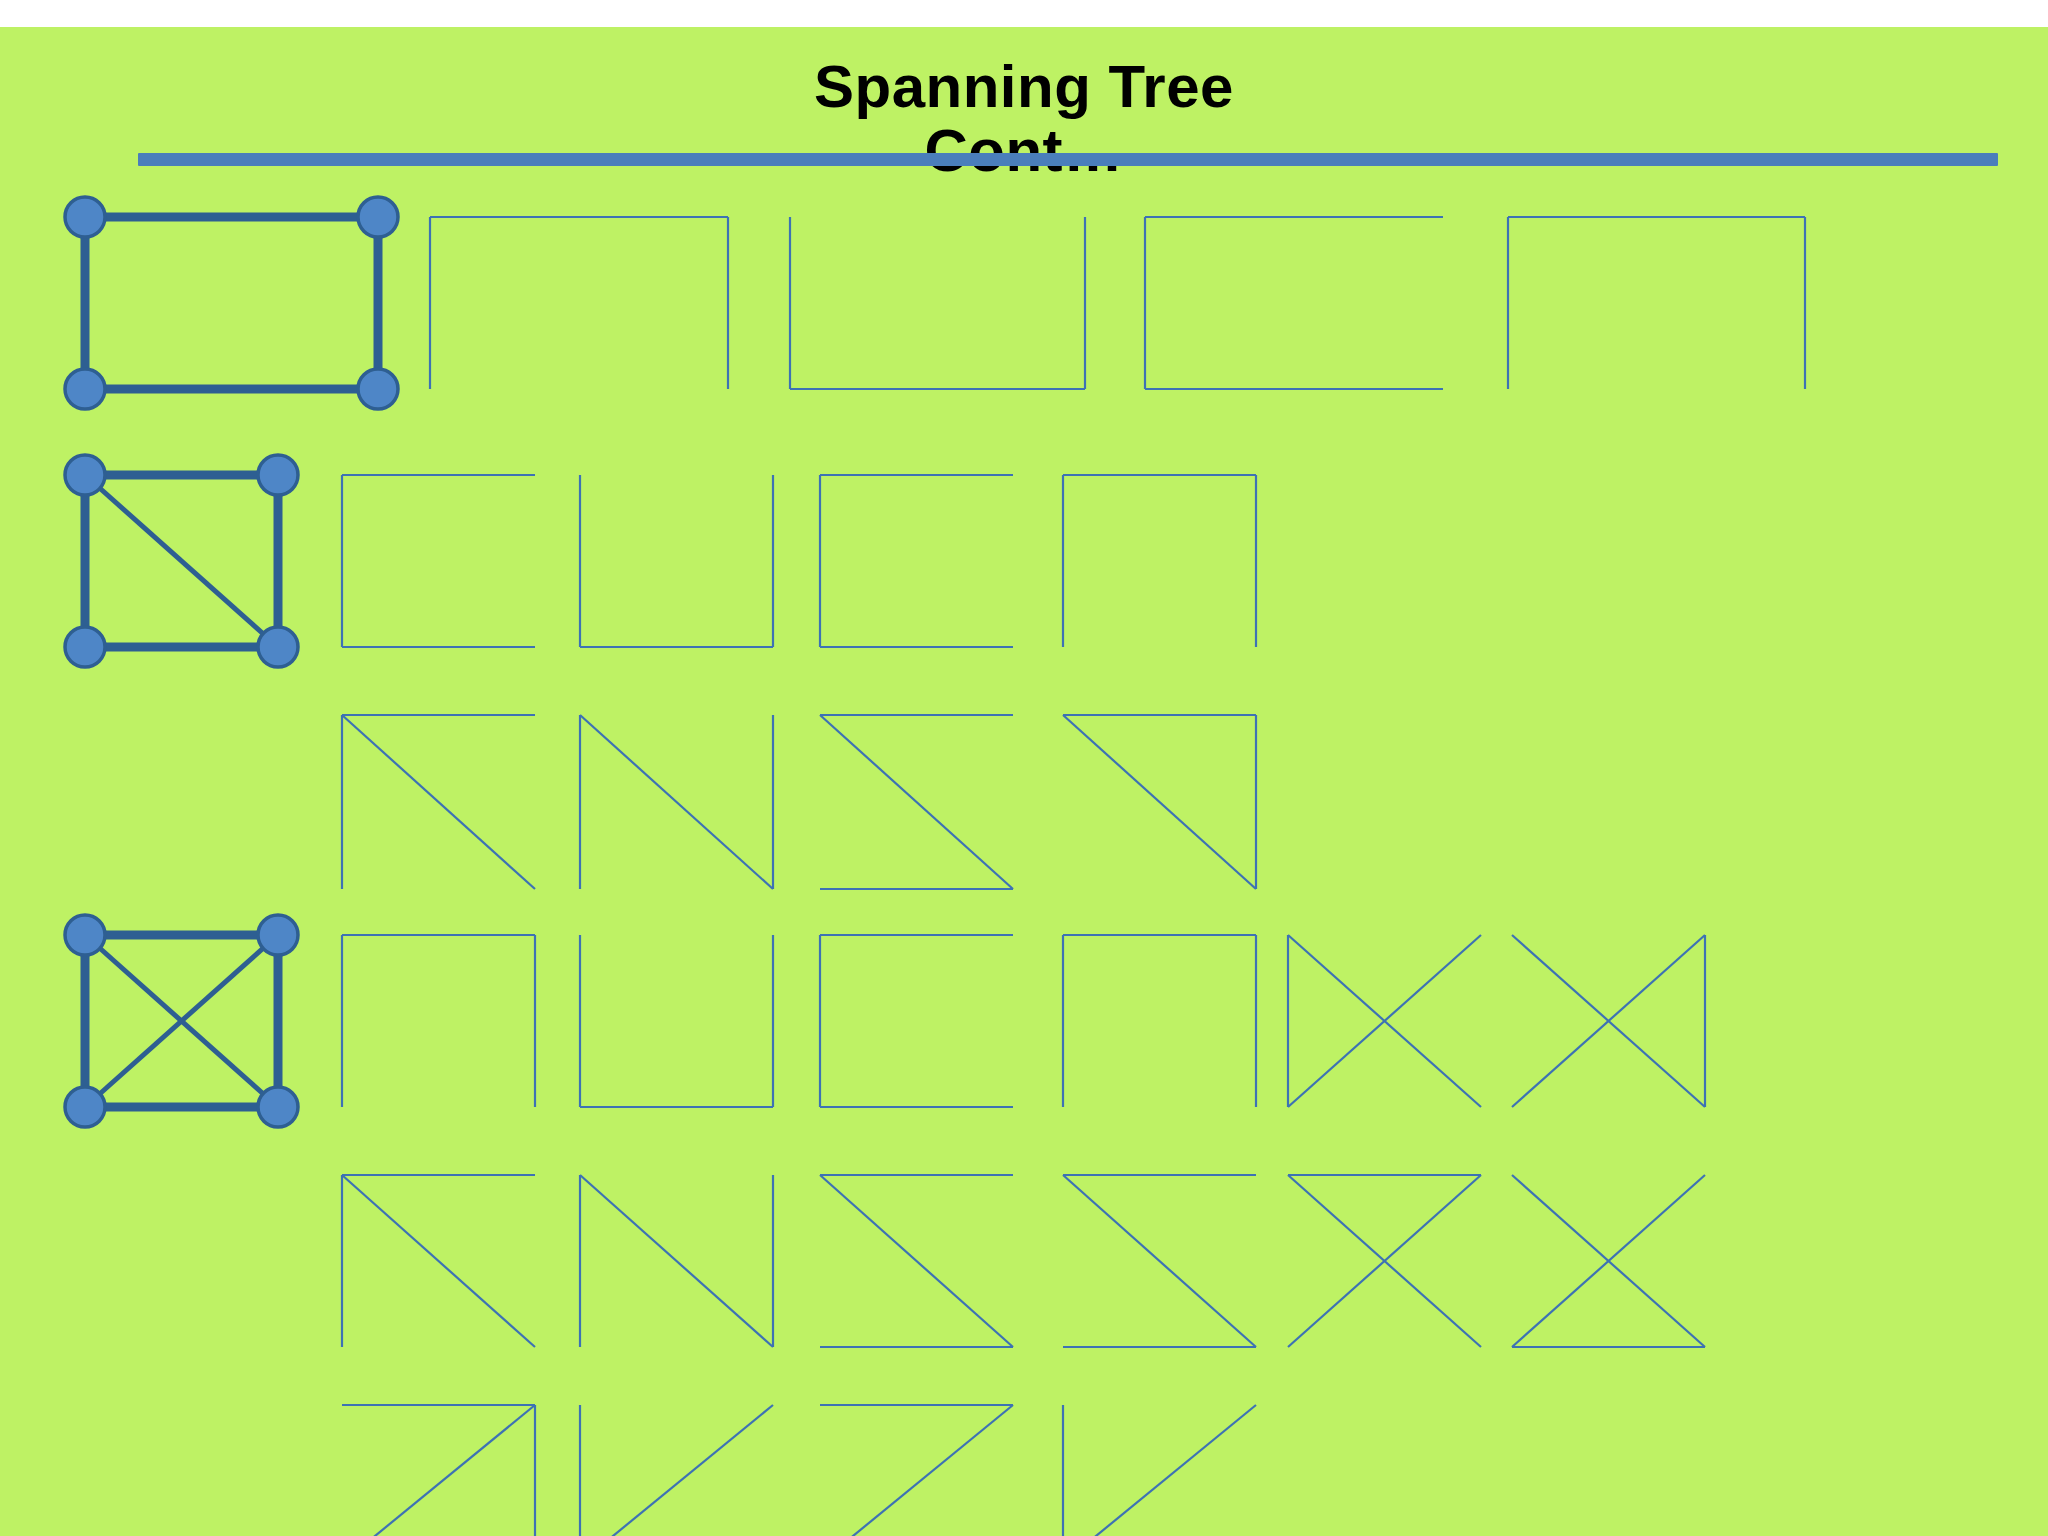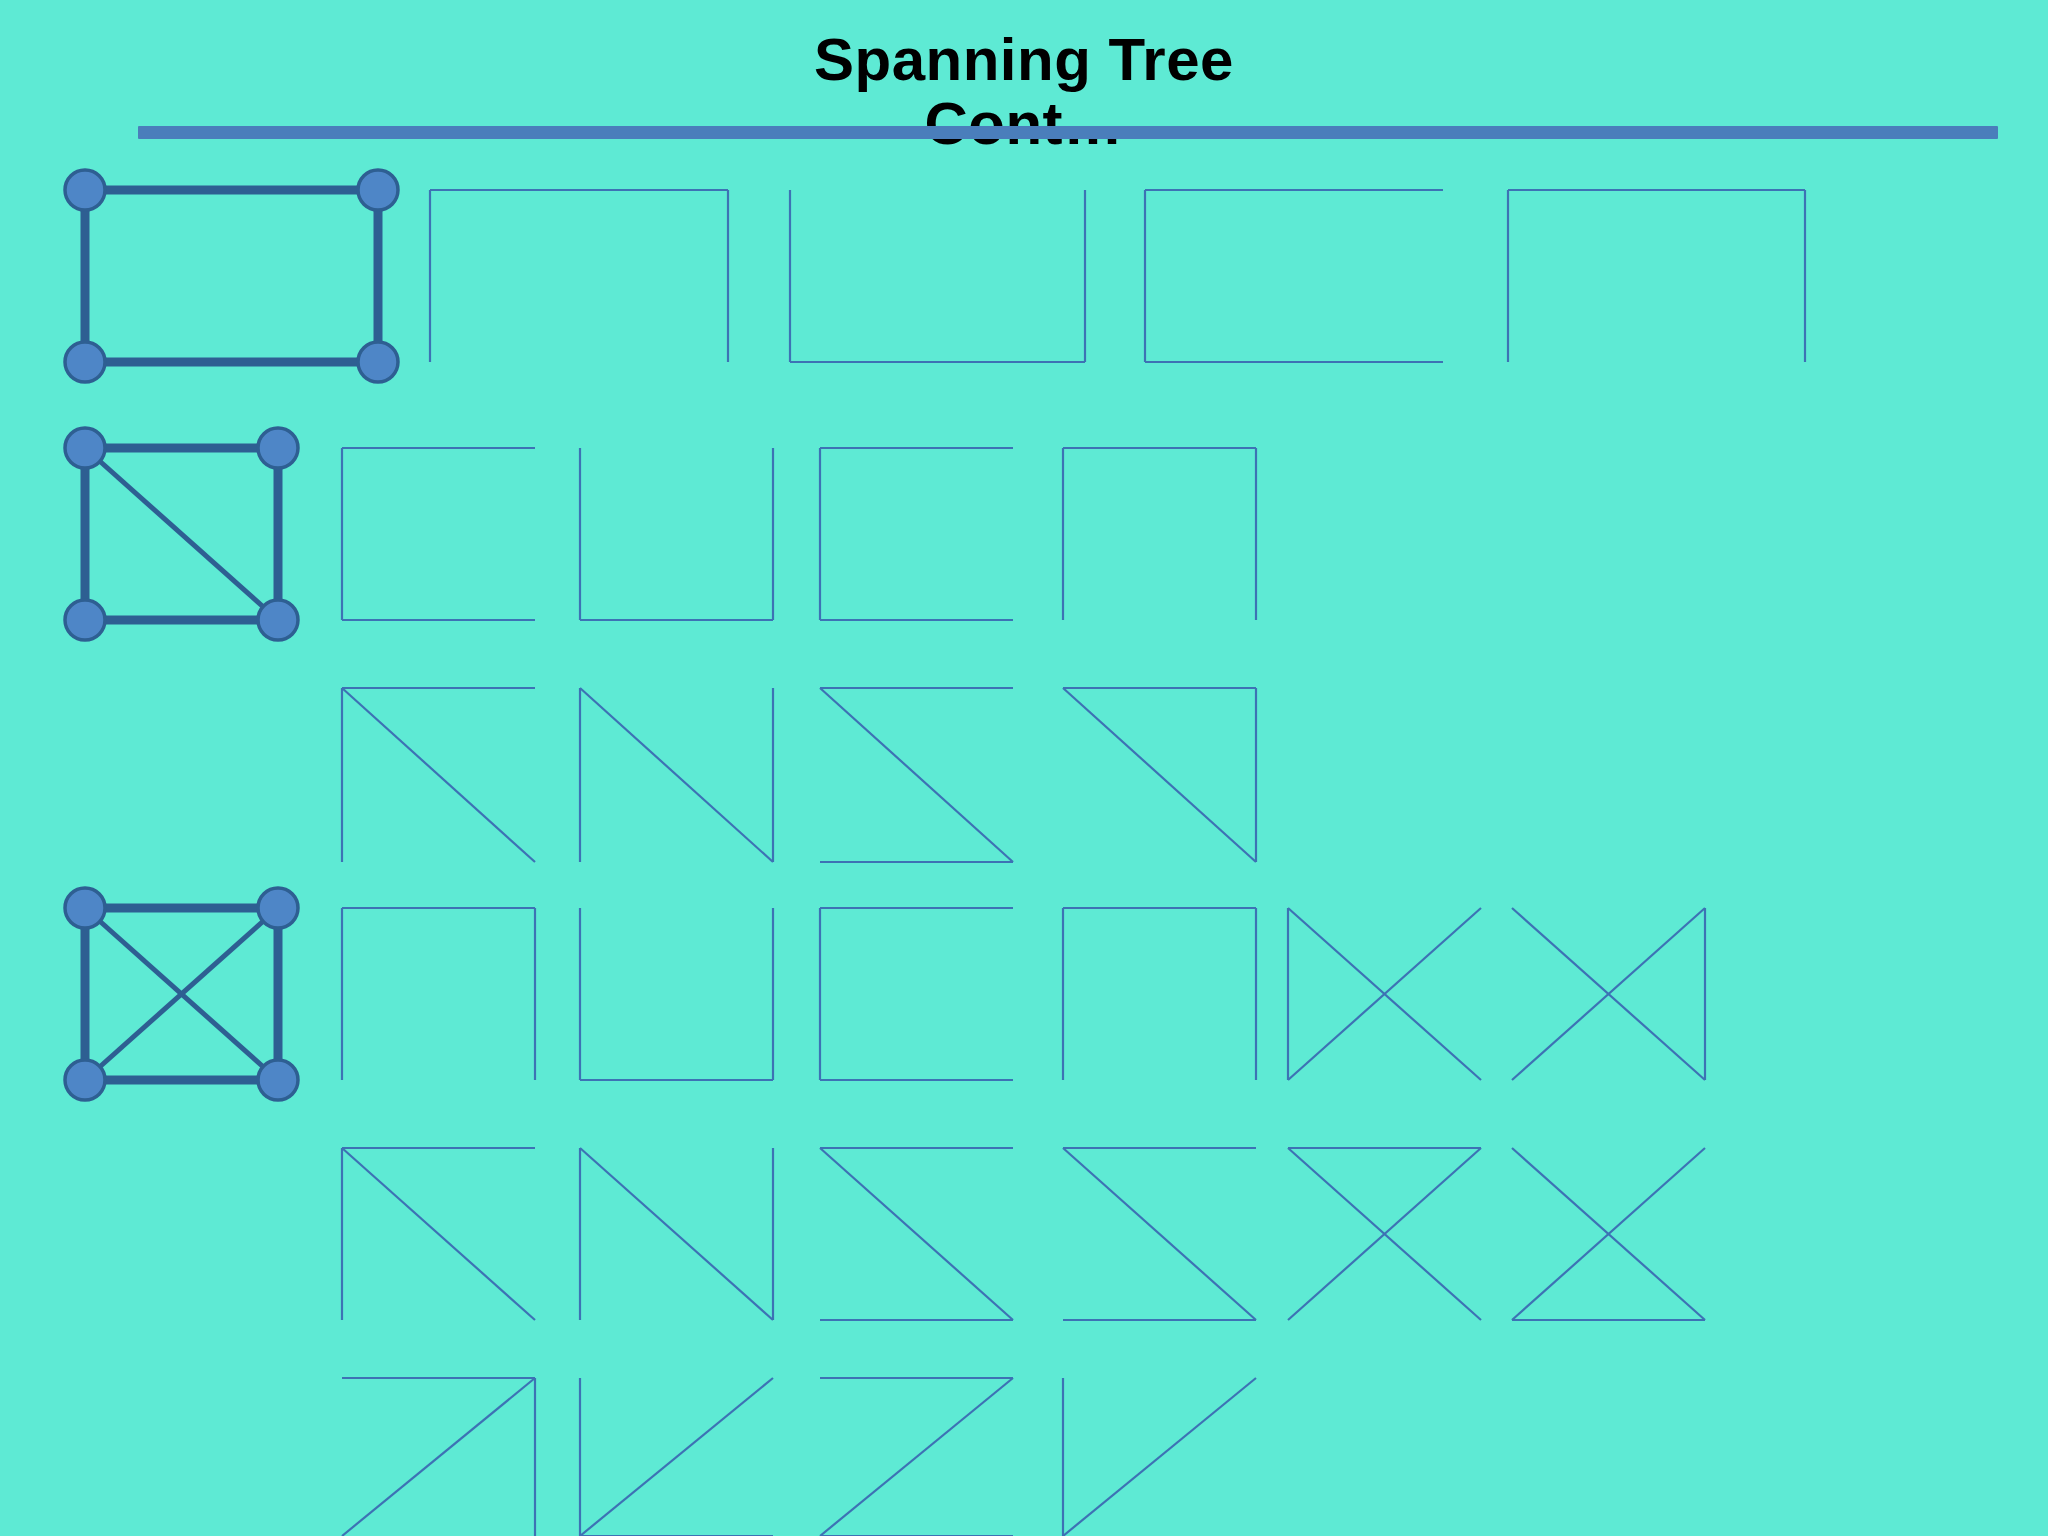--- a/index.html
+++ b/index.html
@@ -3,21 +3,21 @@
 <meta charset="utf-8">
 <style>
   html,body{margin:0;padding:0;}
   body{
     width:2048px;height:1536px;
     background:#ffffff;
     font-family:"Liberation Sans", sans-serif;
     overflow:hidden;
     position:relative;
   }
-  #slide{position:absolute;inset:0;background:#5eead4;}
+  #slide{position:absolute;inset:0;background:#bef264;margin-top:27px;}
 
   
   #title-block{
     position:absolute;
     left:0;top:28px;width:2048px;
     text-align:center;
     pointer-events:none;
   }
   #title-text{
     display:block;

